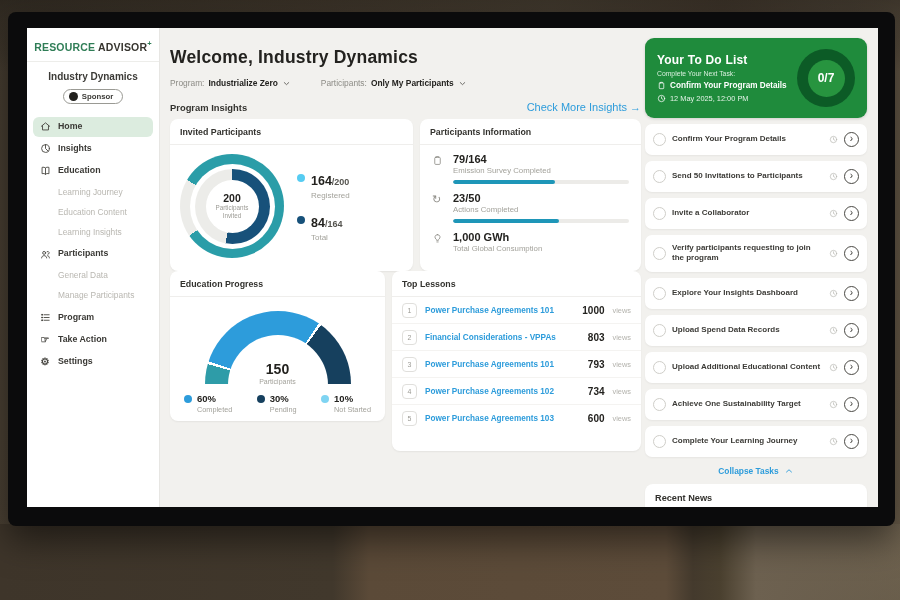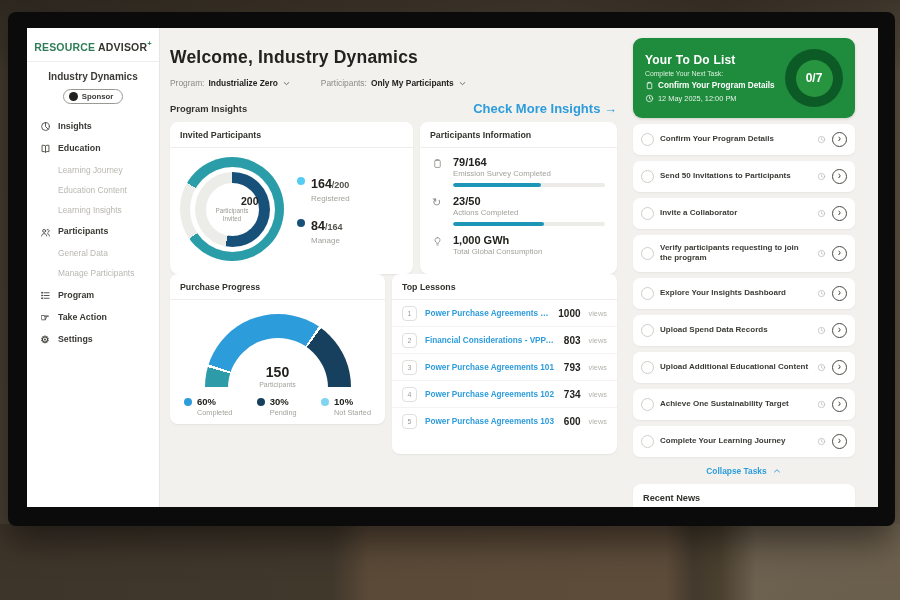--- a/index.html
+++ b/index.html
@@ -33,45 +33,45 @@
   .nav-item{display:flex;align-items:center;gap:7px;margin:2px 6px;padding:4px 6px;
     font-size:8.8px;font-weight:bold;color:#3a3935;border-radius:6px;cursor:pointer;line-height:1.1;}
   .nav-item .nicon{width:12px;height:12px;display:inline-flex;align-items:center;justify-content:center;
     color:#4a4944;flex-shrink:0;font-size:10px;line-height:1;}
   .nav-item svg{width:11px;height:11px;stroke:#4a4944;stroke-width:2;fill:none;
     stroke-linecap:round;stroke-linejoin:round;}
   .nav-item.active{background:#dcecdf;}
   .nav-item.sub{color:#b9b7b1;font-weight:normal;font-size:8.4px;padding-left:25px;margin:3px 6px;}
 
   
-  .main{flex:1;min-width:0;padding:10px 23px 0 10px;display:flex;gap:16px;box-sizing:border-box;}
+  .main{flex:1;min-width:0;padding:10px 11px 0 10px;display:flex;gap:4px;box-sizing:border-box;}
   .center-col{flex:1;min-width:0;}
   .right-col{width:222px;flex-shrink:0;}
 
   .welcome{font-size:17.5px;font-weight:bold;color:#23221f;margin:9px 0 10px;letter-spacing:.2px;}
   .filters{display:flex;gap:30px;font-size:8.4px;color:#8d8c86;align-items:center;}
   .filter{display:flex;align-items:center;gap:4px;cursor:pointer;}
   .filter-value{color:#23221f;font-weight:bold;}
   .chev{width:9px;height:9px;stroke:#55544f;stroke-width:2.2;fill:none;stroke-linecap:round;stroke-linejoin:round;}
   .section-row{display:flex;justify-content:space-between;align-items:center;margin:13px 0 6px;}
   .section-title{font-size:9.4px;font-weight:bold;color:#33322e;}
-  .link{font-size:13px;font-weight:bold;color:#2d9cdb;cursor:pointer;white-space:nowrap;}
+  .link{font-size:11px;font-weight:normal;color:#2d9cdb;cursor:pointer;white-space:nowrap;}
   .cards{display:flex;gap:7px;}
   .card{background:#fff;border-radius:8px;box-shadow:0 1px 2px rgba(0,0,0,.06);box-sizing:border-box;overflow:hidden;}
   .card-head{font-size:8.8px;font-weight:bold;color:#33322e;padding:8px 10px 7px;border-bottom:1px solid #efeeec;}
 
   
   .card-invited{width:243px;height:152px;}
   .donut-wrap{display:flex;align-items:center;gap:13px;padding:9px 10px;}
   .ring,.ring2{border-radius:50%;display:flex;align-items:center;justify-content:center;}
   .ring{width:104px;height:104px;}
   .ring-gap{width:85px;height:85px;border-radius:50%;background:#fff;display:flex;align-items:center;justify-content:center;}
   .ring2{width:75px;height:75px;}
   .ring-hole{width:53px;height:53px;border-radius:50%;background:#fff;display:flex;flex-direction:column;
-    align-items:flex-end;justify-content:center;text-align:center;}
+    align-items:center;justify-content:center;text-align:center;}
   .donut-num{font-size:10.5px;font-weight:bold;color:#23221f;}
   .donut-cap{font-size:6.3px;color:#9c9b95;line-height:1.25;}
   .dlegend{display:flex;flex-direction:column;gap:13px;justify-content:flex-end;}
   .dlegend-item{display:flex;gap:6px;align-items:flex-start;}
   .dot{width:8px;height:8px;border-radius:50%;flex-shrink:0;margin-top:3px;}
   .dl-num{font-size:12.5px;font-weight:bold;color:#23221f;line-height:1;}
   .dl-den{font-size:9px;font-weight:bold;color:#55544f;}
   .dl-label{font-size:8px;color:#a3a29b;margin-top:2px;}
 
   
@@ -152,20 +152,28 @@
           <span class="brand-secondary">ADVISOR</span><span class="brand-plus">+</span>
         </div>
         <div class="org">Industry Dynamics</div>
         <div class="badge-wrap">
           <span class="badge">
             <span class="badge-dot"></span>
             <span>Sponsor</span>
           </span>
         </div>
         <div class="nav" id="nav">
+            <div class="nav-item active">
+              <span class="nicon">
+                <svg viewBox="0 0 24 24">
+                  <path d="M3 11.5 12 4l9 7.5M5.5 10v9.5h13V10"></path>
+                </svg>
+              </span>
+              <span>Home</span>
+            </div>
             <div class="nav-item">
               <span class="nicon">
                 <svg viewBox="0 0 24 24">
                   <circle cx="12" cy="12" r="8.5"></circle>
                   <path d="M12 3.5V12l6 6"></path>
                 </svg>
               </span>
               <span>Insights</span>
             </div>
             <div class="nav-item">
@@ -272,21 +280,21 @@
                       <span class="dot" style="background: rgb(86, 204, 242);"></span>
                       <div>
                         <div><span class="dl-num">164</span><span class="dl-den">/200</span></div>
                         <div class="dl-label">Registered</div>
                       </div>
                     </div>
                     <div class="dlegend-item">
                       <span class="dot" style="background: rgb(23, 81, 122);"></span>
                       <div>
                         <div><span class="dl-num">84</span><span class="dl-den">/164</span></div>
-                        <div class="dl-label">Manage</div>
+                        <div class="dl-label">Total</div>
                       </div>
                     </div>
                   </div>
               </div>
             </div>
 
             <div class="card card-info">
               <div class="card-head">Participants Information</div>
               <div id="info-rows">
                   <div class="info-row">
@@ -323,21 +331,21 @@
                     </div>
                   </div>
                 </div>
             </div>
           </div>
 
 
           <div class="cards">
 
             <div class="card card-edu">
-              <div class="card-head">Purchase Progress</div>
+              <div class="card-head">Education Progress</div>
               <div class="gauge-wrap">
                 <div class="gauge-arc" id="gauge-arc" style="background: conic-gradient(from 270deg, rgb(46, 156, 168) 0%, rgb(46, 156, 168) 4.4%, rgb(255, 255, 255) 4.4%, rgb(255, 255, 255) 5%, rgb(45, 156, 219) 5%, rgb(45, 156, 219) 34.4%, rgb(255, 255, 255) 34.4%, rgb(255, 255, 255) 35%, rgb(22, 64, 94) 35%, rgb(22, 64, 94) 50%, transparent 50%, transparent 100%);"></div>
                 <div class="gauge-hole"></div>
                 <div class="gauge-center">
                   <div class="gauge-num">150</div>
                   <div class="gauge-cap">Participants</div>
                 </div>
               </div>
               <div class="glegend" id="glegend">
                   <div class="gl-item">

